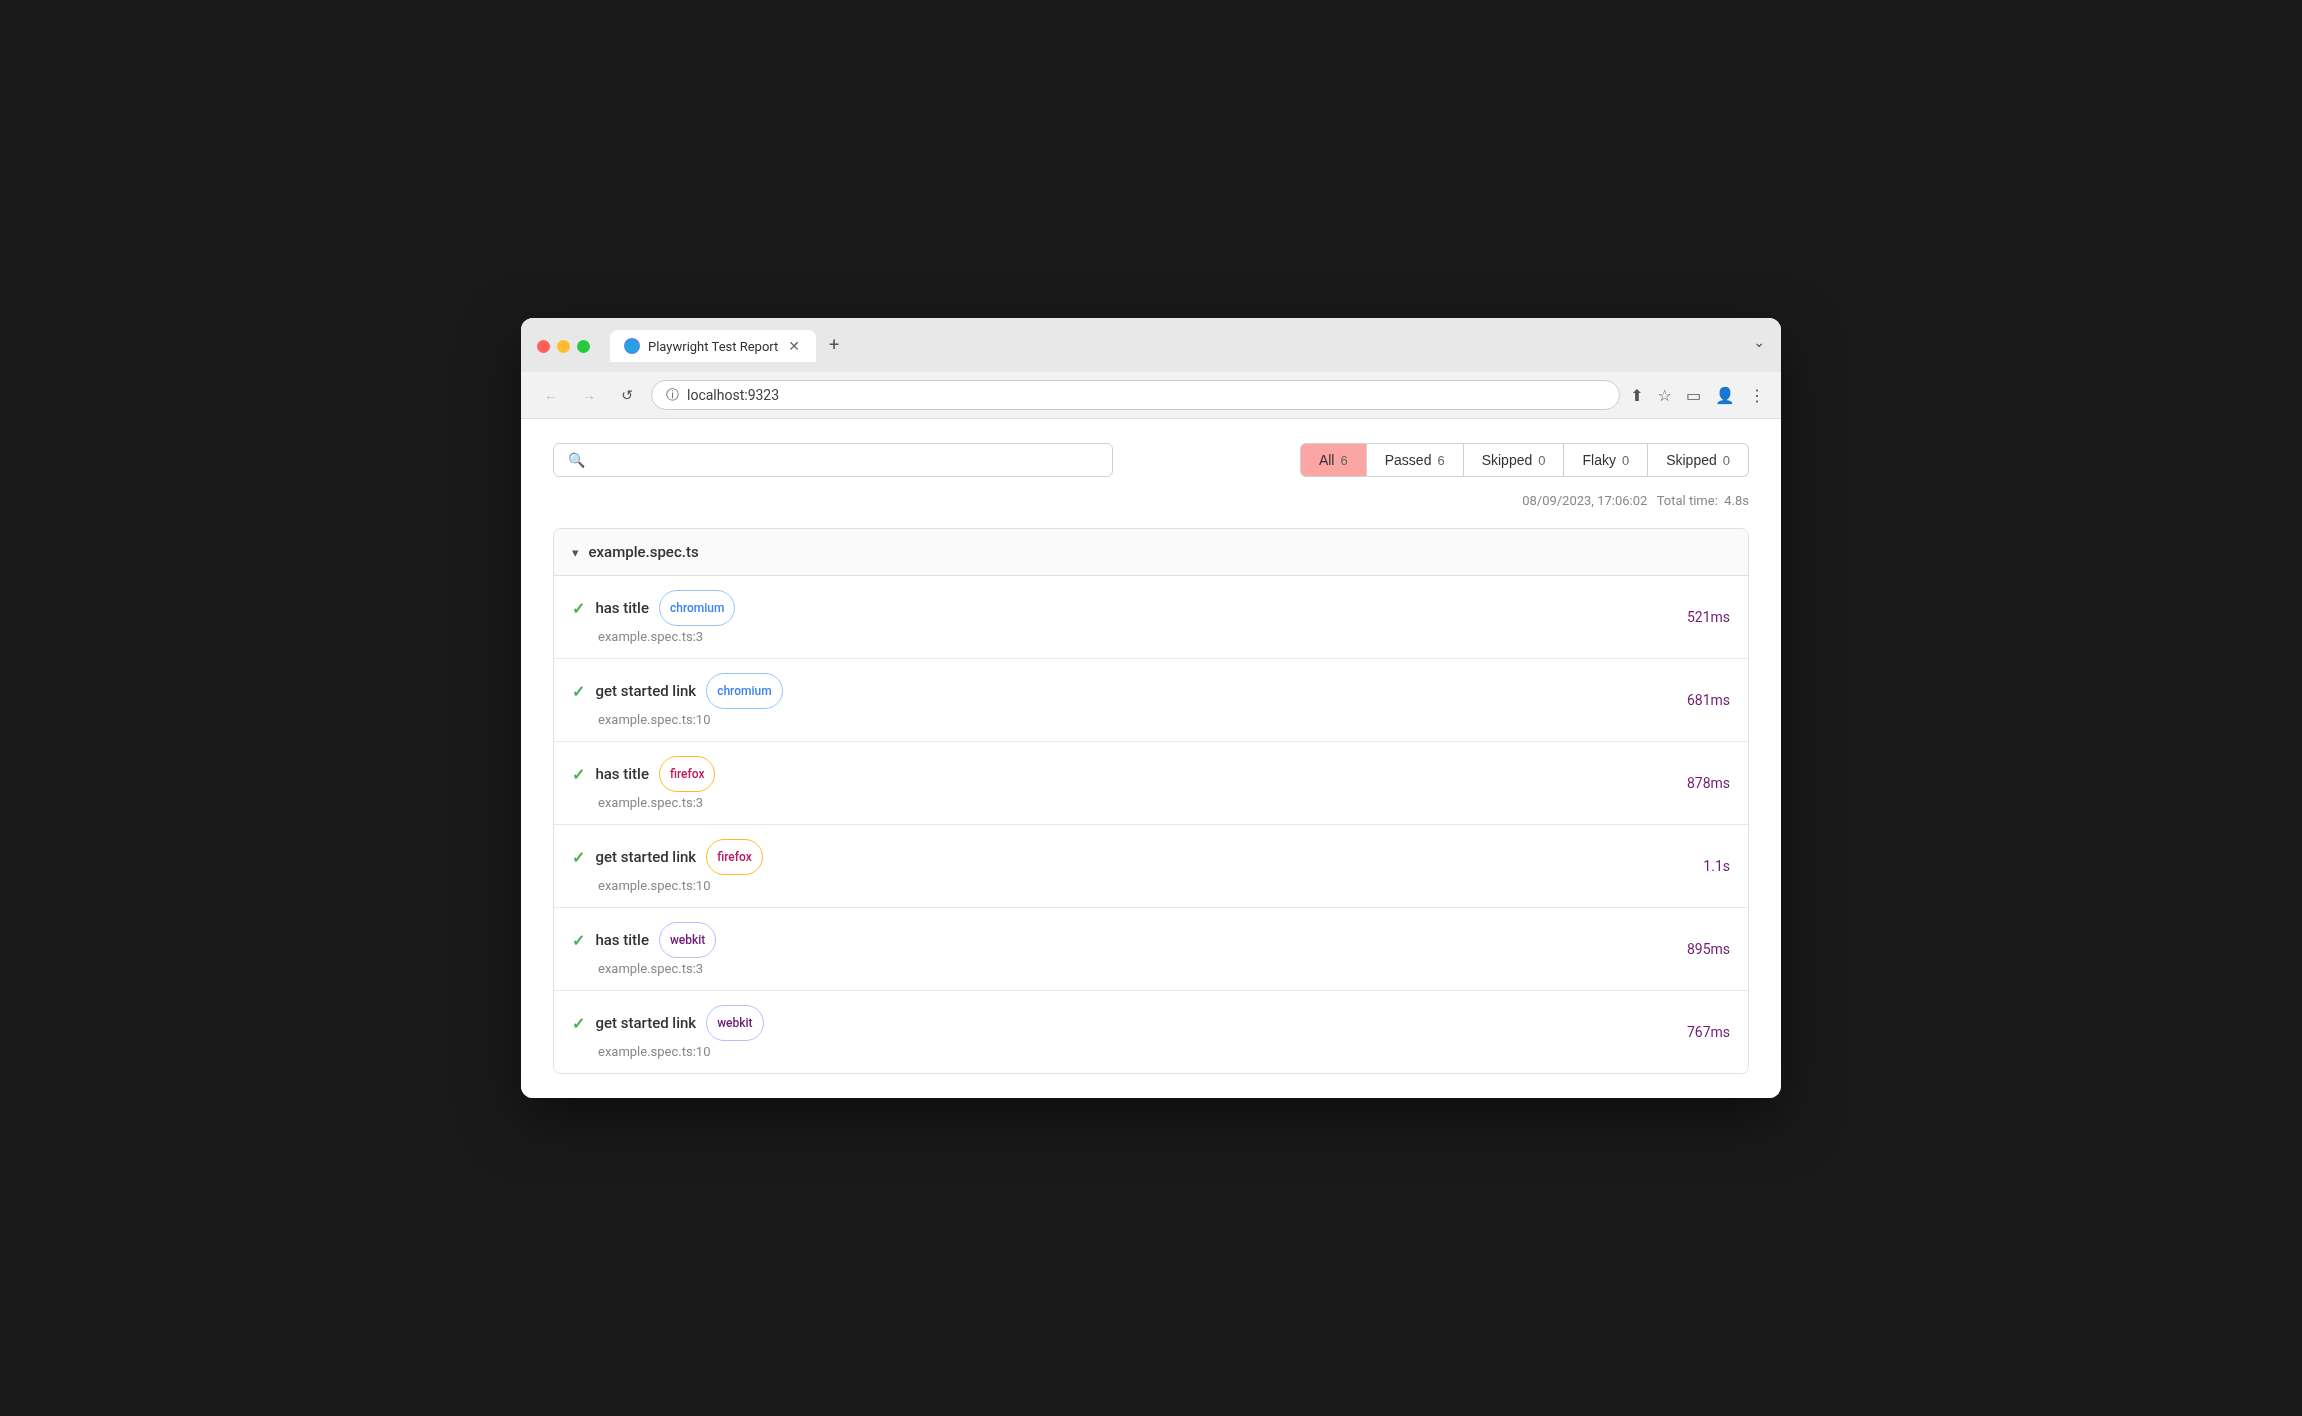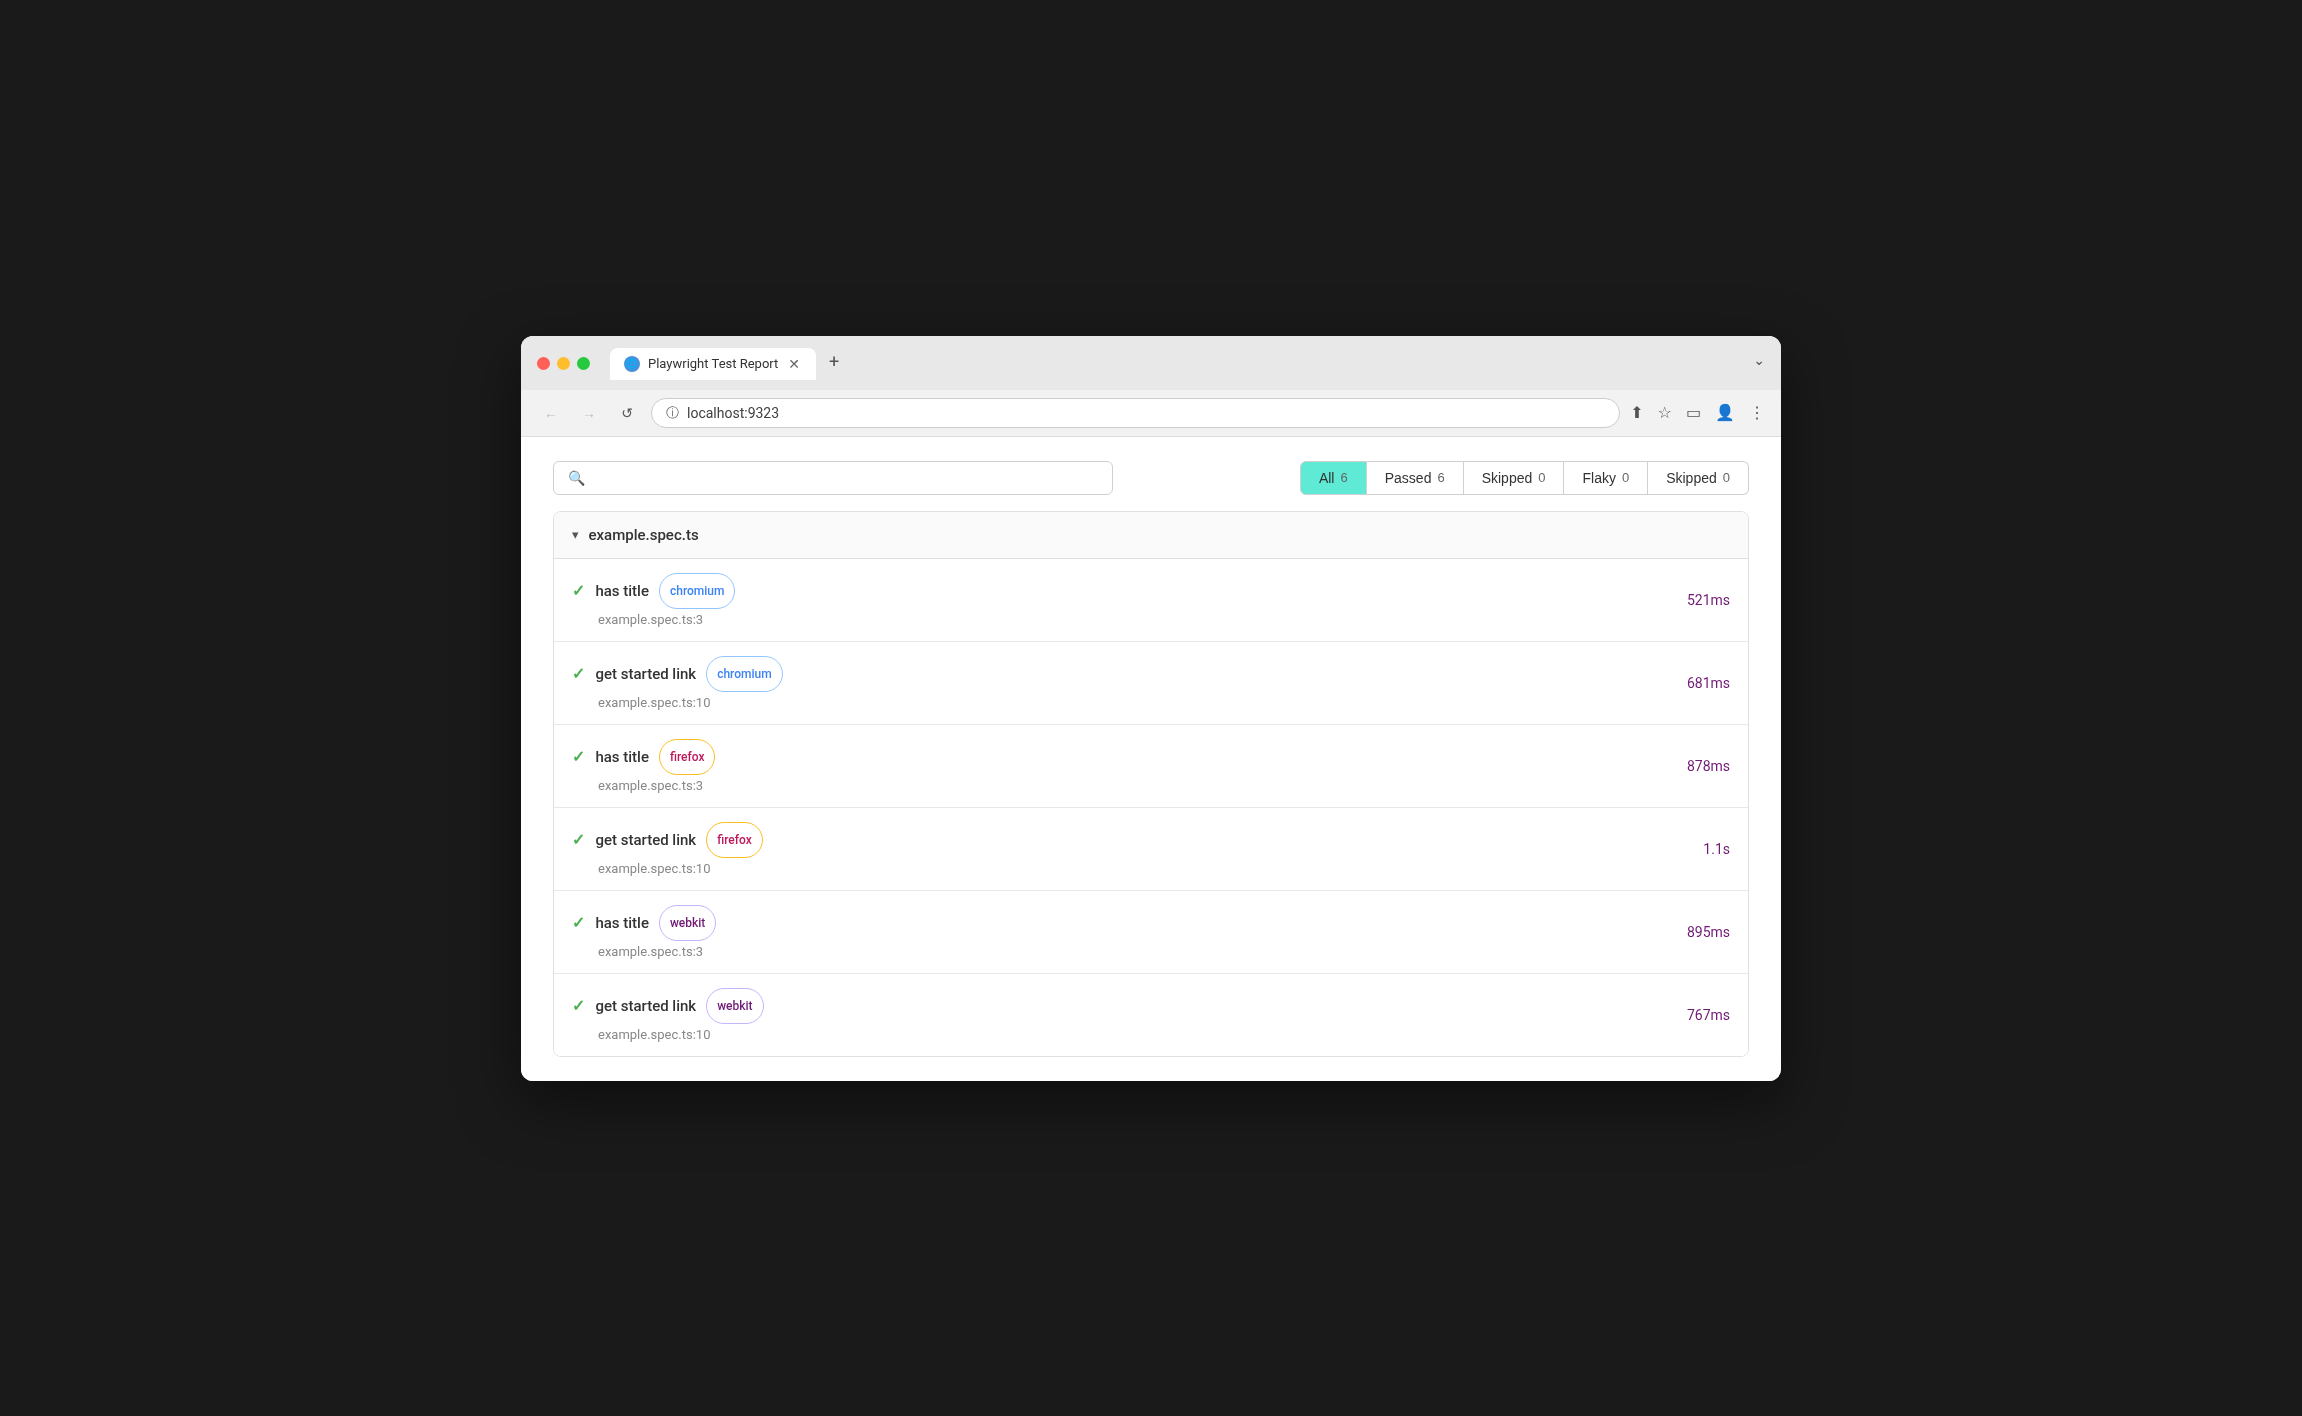--- a/index.html
+++ b/index.html
@@ -179,21 +179,21 @@
       font-size: 14px;
       cursor: pointer;
       color: #333;
       display: flex;
       align-items: center;
       gap: 6px;
     }
     .filter-btn:first-child { border-radius: 6px 0 0 6px; }
     .filter-btn:last-child { border-radius: 0 6px 6px 0; }
     .filter-btn + .filter-btn { border-left: none; }
-    .filter-btn.active { background: #5eead4; font-weight: 500; }
+    .filter-btn.active { background: #fca5a5; font-weight: 500; }
     .filter-count { font-size: 13px; color: #666; }
     
     .meta-info {
       text-align: right;
       font-size: 13px;
       color: #888;
       margin-bottom: 20px;
     }
     
     .results-container {
@@ -332,20 +332,25 @@
             <span>Flaky</span> 
             <span class="filter-count">0</span>
           </button>
           <button class="filter-btn">
             <span>Skipped</span> 
             <span class="filter-count">0</span>
           </button>
         </div>
     </div>
 
+    <div class="meta-info">
+      <span>08/09/2023, 17:06:02</span>&nbsp;&nbsp;
+      <span>Total time:</span>
+      &nbsp;<span>4.8s</span>
+    </div>
 
     <div class="results-container">
       <div class="spec-header">
         <span class="spec-chevron">▾</span>
         <span class="spec-name">example.spec.ts</span>
       </div>
       <div id="tests-container">
           <div class="test-row">
     <div class="test-info">
       <div class="test-title-row">

